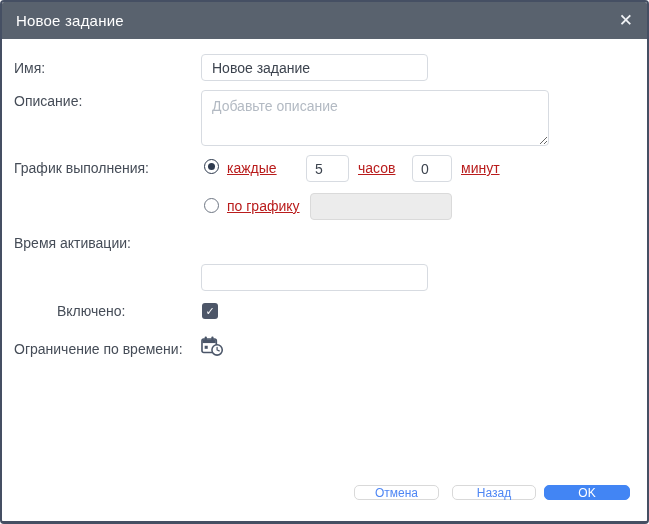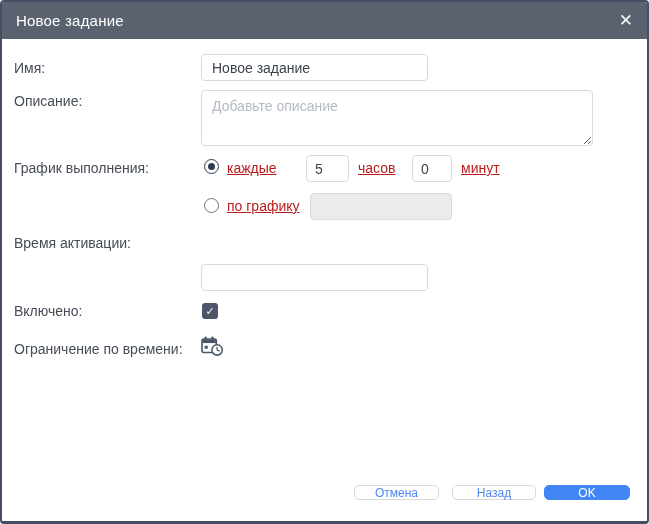--- a/index.html
+++ b/index.html
@@ -161,40 +161,40 @@
     <span class="dialog-title">Новое задание</span>
     <button class="close-btn">✕</button>
   </div>
 
   <div class="body">
 
     <label class="lbl" style="top:21px;">Имя:</label>
     <input class="txt-input" style="left: 199px; top: 15px; width: 227px; height: 27px;" value="Новое задание">
 
     <label class="lbl" style="top:54px;">Описание:</label>
-    <textarea class="txt-input" style="left: 199px; top: 51px; width: 392px; height: 56px;" placeholder="Добавьте описание"></textarea>
+    <textarea class="txt-input" style="left: 199px; top: 51px; width: 348px; height: 56px;" placeholder="Добавьте описание"></textarea>
 
     <label class="lbl" style="top:121px;">График выполнения:</label>
 
     <span class="radio selected" style="left:202px; top:120px;"></span>
     <span class="inline-lbl" style="left:225px; top:121px;">каждые</span>
     <input class="txt-input small" style="left: 304px; top: 116px; width: 43px; height: 27px;" value="5">
     <span class="inline-lbl" style="left:356px; top:121px;">часов</span>
     <input class="txt-input small" style="left: 410px; top: 116px; width: 40px; height: 27px;" value="0">
     <span class="inline-lbl" style="left:459px; top:121px;">минут</span>
 
     <span class="radio" style="left:202px; top:159px;"></span>
     <span class="inline-lbl" style="left:225px; top:159px;">по графику</span>
     <input class="txt-input disabled" style="left: 308px; top: 154px; width: 142px; height: 27px;" disabled="" value="">
 
     <label class="lbl" style="top:196px;">Время активации:</label>
 
     <input class="txt-input" style="left: 199px; top: 225px; width: 227px; height: 27px;" value="">
 
-    <label class="lbl" style="top:264px;">Включено:</label>
+    <label class="lbl" style="top:264px;margin-left:43px;">Включено:</label>
     <span class="checkbox" style="left:200px; top:264px;">✓</span>
 
     <label class="lbl" style="top:302px;">Ограничение по времени:</label>
     <button class="icon-btn" style="left:199px; top:297px;">
       <svg width="23" height="22" viewBox="0 0 24 23" xmlns="http://www.w3.org/2000/svg">
         <rect x="1" y="3.2" width="15" height="14" rx="1.8" fill="none" stroke="#4a5568" stroke-width="1.7"></rect>
         <rect x="1.6" y="3.6" width="13.8" height="3.8" fill="#4a5568"></rect>
         <rect x="3.8" y="0.6" width="2.3" height="4.2" rx="1" fill="#4a5568"></rect>
         <rect x="10.8" y="0.6" width="2.3" height="4.2" rx="1" fill="#4a5568"></rect>
         <rect x="3.8" y="10.2" width="3.2" height="3.2" fill="#4a5568"></rect>

